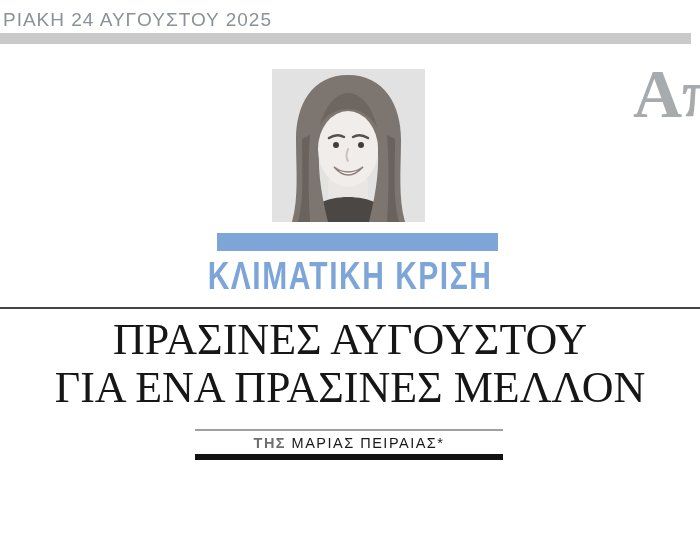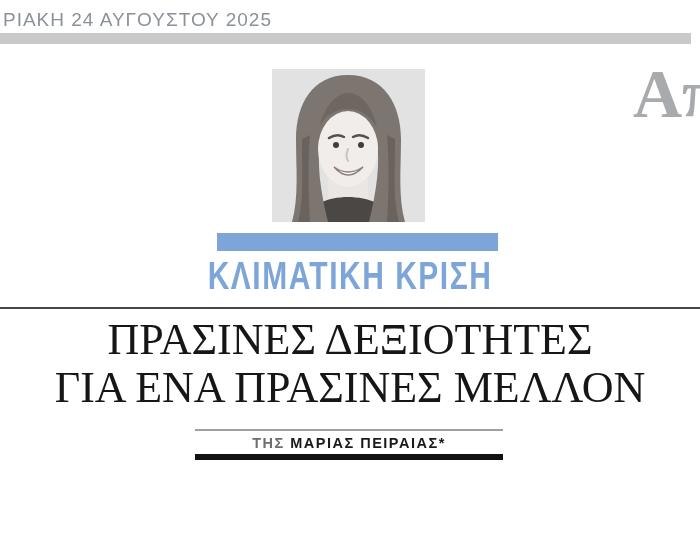--- a/index.html
+++ b/index.html
@@ -51,21 +51,21 @@
     color:#161616;white-space:nowrap;
   }
   .byline{
     position:absolute;left:195px;top:429px;width:308px;text-align:center;
   }
   .byline-rule-top{height:2px;background:#A0A0A0;}
   .byline-text{
     margin-top:4px;font-size:14.5px;letter-spacing:1.5px;color:#1A1A1A;white-space:nowrap;
   }
   .byline-text .prefix{font-weight:700;color:#6E6E6E;}
-  .byline-text .name{font-weight:bold;color:#1A1A1A;}
+  .byline-text .name{font-weight:normal;color:#1A1A1A;}
   .byline-bar-bottom{margin-top:3px;height:6px;background:var(--byline-bar-black);}
   .dropcap-clip{
     position:absolute;left:0;top:487px;width:84px;height:63px;overflow:hidden;
   }
   .dropcap-stroke{position:absolute;top:0;height:63px;background:var(--accent-blue);}
   .dropcap-stroke.s1{left:0;width:17px;}
   .dropcap-stroke.s2{left:53px;width:28px;}
   .sr-only{
     position:absolute;width:1px;height:1px;overflow:hidden;clip:rect(0 0 0 0);white-space:nowrap;
   }
@@ -108,21 +108,21 @@
       <path d="M62 98 Q76 108 91 98 Q76 114 62 98 Z" fill="#FBFAF9" stroke="#8F7F7A" stroke-width="1.5"></path>
     </svg>
   </div>
 
   <div class="section-bar"></div>
   <div class="section-label">ΚΛΙΜΑΤΙΚΗ ΚΡΙΣΗ</div>
 
   <div class="section-rule"></div>
 
   <div class="headline">
-    <div>ΠΡΑΣΙΝΕΣ ΔΕΞΙΟΤΗΤΕΣ</div>
+    <div>ΠΡΑΣΙΝΕΣ ΑΥΓΟΥΣΤΟΥ</div>
     <div>ΓΙΑ ΕΝΑ ΠΡΑΣΙΝΕΣ ΜΕΛΛΟΝ</div>
   </div>
 
   <div class="byline">
     <div class="byline-rule-top"></div>
     <div class="byline-text">
       <span class="prefix">ΤΗΣ </span><span class="name">ΜΑΡΙΑΣ ΠΕΙΡΑΙΑΣ*</span>
     </div>
     <div class="byline-bar-bottom"></div>
   </div>

